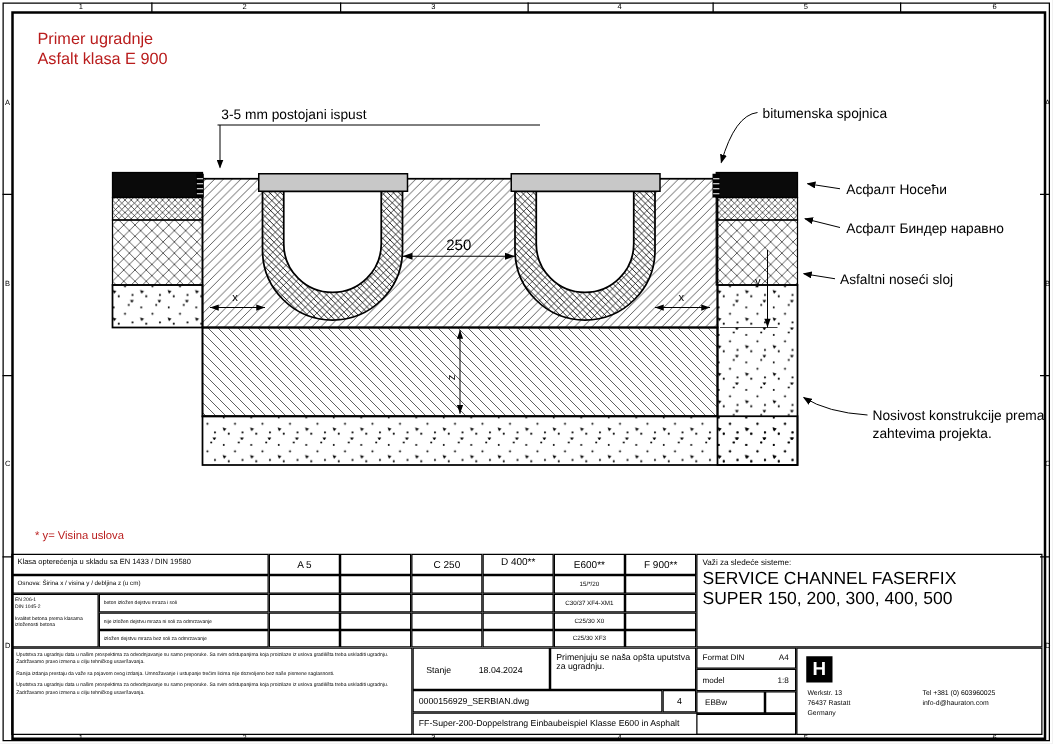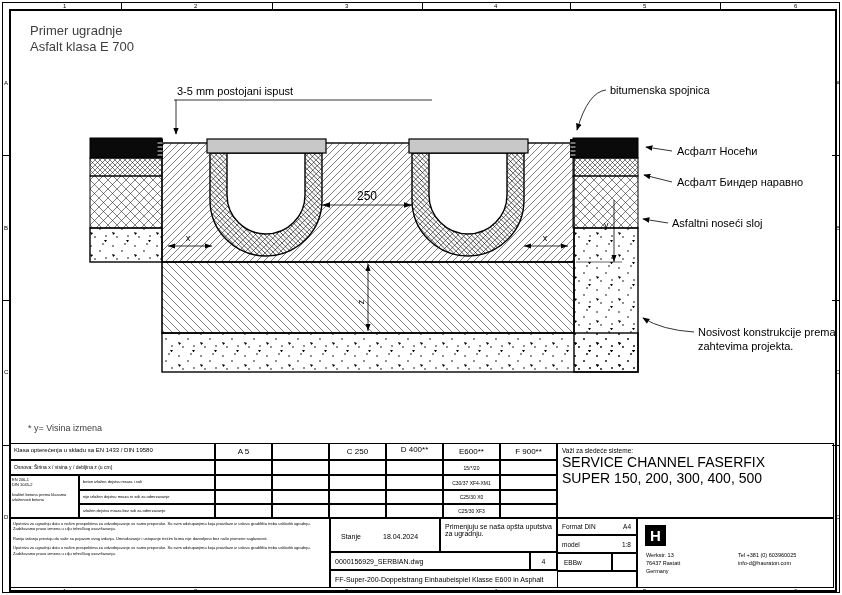--- a/index.html
+++ b/index.html
@@ -2,21 +2,21 @@
 <html><head>
 <meta charset="utf-8">
 <style>
   html,body{margin:0;padding:0;background:#e8e8e8;}
   .sheet{position:relative;width:842px;height:595px;background:#fff;
          font-family:"Liberation Sans",sans-serif;color:#000;overflow:hidden;}
   .frame-outer{position:absolute;left:2px;top:2px;width:836px;height:589px;border:1px solid #000;}
   .frame-inner{position:absolute;left:9px;top:9px;width:824px;height:579px;border:2px solid #000;}
   .tick{position:absolute;background:#000;}
   .rlabel{position:absolute;font-size:6px;line-height:6px;}
-  .t{position:absolute;color:#404040;}
+  .t{position:absolute;color:#b91c1c;}
   .c{position:absolute;box-sizing:border-box;border:1px solid #000;overflow:hidden;}
   .nb{border:none;}
   .tiny{font-size:4px;line-height:1.35;}
   .svgwrap{position:absolute;left:0;top:0;width:842px;height:595px;pointer-events:none;}
   svg text{font-family:"Liberation Sans",sans-serif;fill:#000;}
   .logo-ic{position:absolute;width:21px;height:21px;background:#000;color:#fff;
            font-weight:bold;font-size:15px;text-align:center;line-height:21px;}
   .wordmark{position:absolute;font-weight:bold;font-size:26px;letter-spacing:-1px;line-height:22px;}
   .addr{font-size:5.5px;line-height:1.45;}
 </style>
@@ -56,21 +56,21 @@
   <div class="rlabel" style="left:4px;top:80px">A</div>
   <div class="rlabel" style="left:4px;top:225px">B</div>
   <div class="rlabel" style="left:4px;top:369px">C</div>
   <div class="rlabel" style="left:4px;top:514px">D</div>
   <div class="rlabel" style="left:836px;top:80px">A</div>
   <div class="rlabel" style="left:836px;top:225px">B</div>
   <div class="rlabel" style="left:836px;top:369px">C</div>
   <div class="rlabel" style="left:836px;top:514px">D</div>
 
   <div class="t" style="left:30px;top:23px;font-size:13px">Primer ugradnje</div>
-  <div class="t" style="left:30px;top:39px;font-size:13px">Asfalt klasa E 700</div>
+  <div class="t" style="left:30px;top:39px;font-size:13px">Asfalt klasa E 900</div>
 
   <svg class="svgwrap" viewBox="0 0 842 595">
     <defs>
       <pattern id="hDiag" width="7" height="7" patternUnits="userSpaceOnUse">
         <path d="M0,7 L7,0" stroke="#000" stroke-width="0.5"></path>
       </pattern>
       <pattern id="hWall" width="4.5" height="4.5" patternUnits="userSpaceOnUse">
         <path d="M0,0 L4.5,4.5" stroke="#000" stroke-width="0.7"></path>
       </pattern>
       <pattern id="hSlab" width="8" height="8" patternUnits="userSpaceOnUse">
@@ -191,21 +191,21 @@
       <path d="M668,223 L643,219" stroke="#000" stroke-width="0.8" fill="none" marker-end="url(#arr)"></path>
     </g>
 
     <g>
       <text x="698" y="336" font-size="11">Nosivost konstrukcije prema</text>
       <text x="698" y="350" font-size="11">zahtevima projekta.</text>
       <path d="M694,332 Q662,330 643,318" stroke="#000" stroke-width="0.8" fill="none" marker-end="url(#arr)"></path>
     </g>
   </svg>
 
-  <div class="t" style="left:28px;top:423px;font-size:9px">* y= Visina izmena</div>
+  <div class="t" style="left:28px;top:423px;font-size:9px">* y= Visina uslova</div>
 
   <div class="c" style="left:9px;top:443px;width:206px;height:17px;font-size:6px;padding:3px 0 0 4px">Klasa opterećenja u skladu sa EN 1433 / DIN 19580</div>
   <div class="c" style="left:215px;top:443px;width:57px;height:17px;font-size:8px;text-align:center;padding-top:3px">A 5</div>
   <div class="c" style="left:272px;top:443px;width:57px;height:17px;font-size:8px;padding-top:14px">B 125</div>
   <div class="c" style="left:329px;top:443px;width:57px;height:17px;font-size:8px;text-align:center;padding-top:3px">C 250</div>
   <div class="c" style="left:386px;top:443px;width:57px;height:17px;font-size:8px;text-align:center;padding-top:1px">D 400**</div>
   <div class="c" style="left:443px;top:443px;width:57px;height:17px;font-size:8px;text-align:center;padding-top:3px">E600**</div>
   <div class="c" style="left:500px;top:443px;width:57px;height:17px;font-size:8px;text-align:center;padding-top:3px">F 900**</div>
 
   <div class="c" style="left:9px;top:460px;width:206px;height:15px;font-size:5px;padding:3px 0 0 4px">Osnova: Širina x / visina y / debljina z (u cm)</div>

